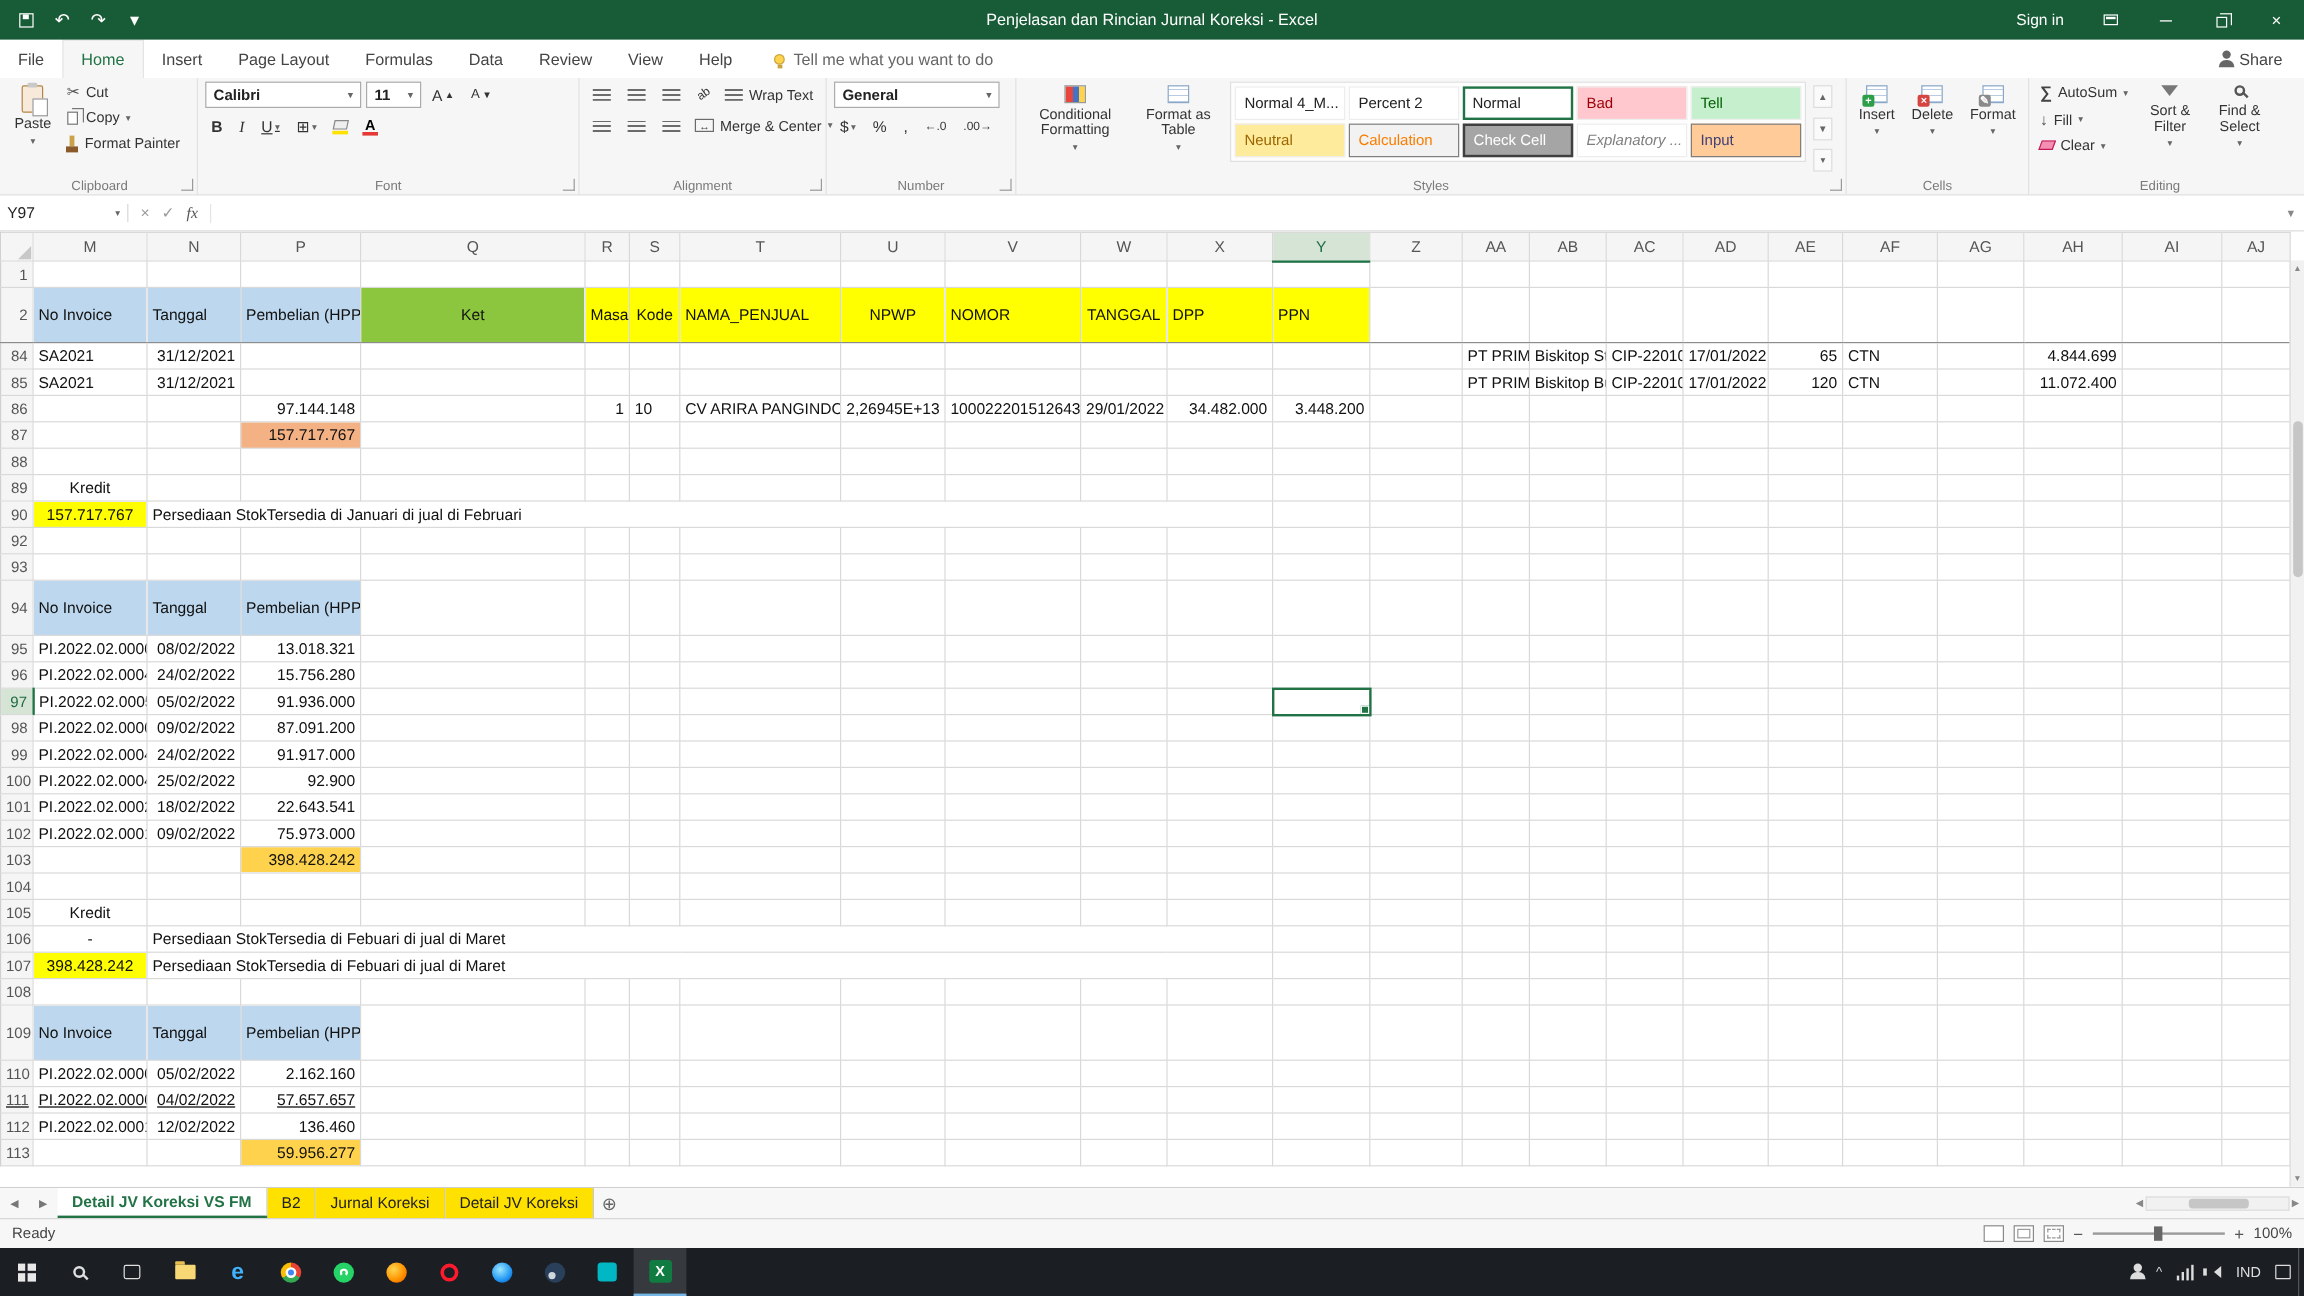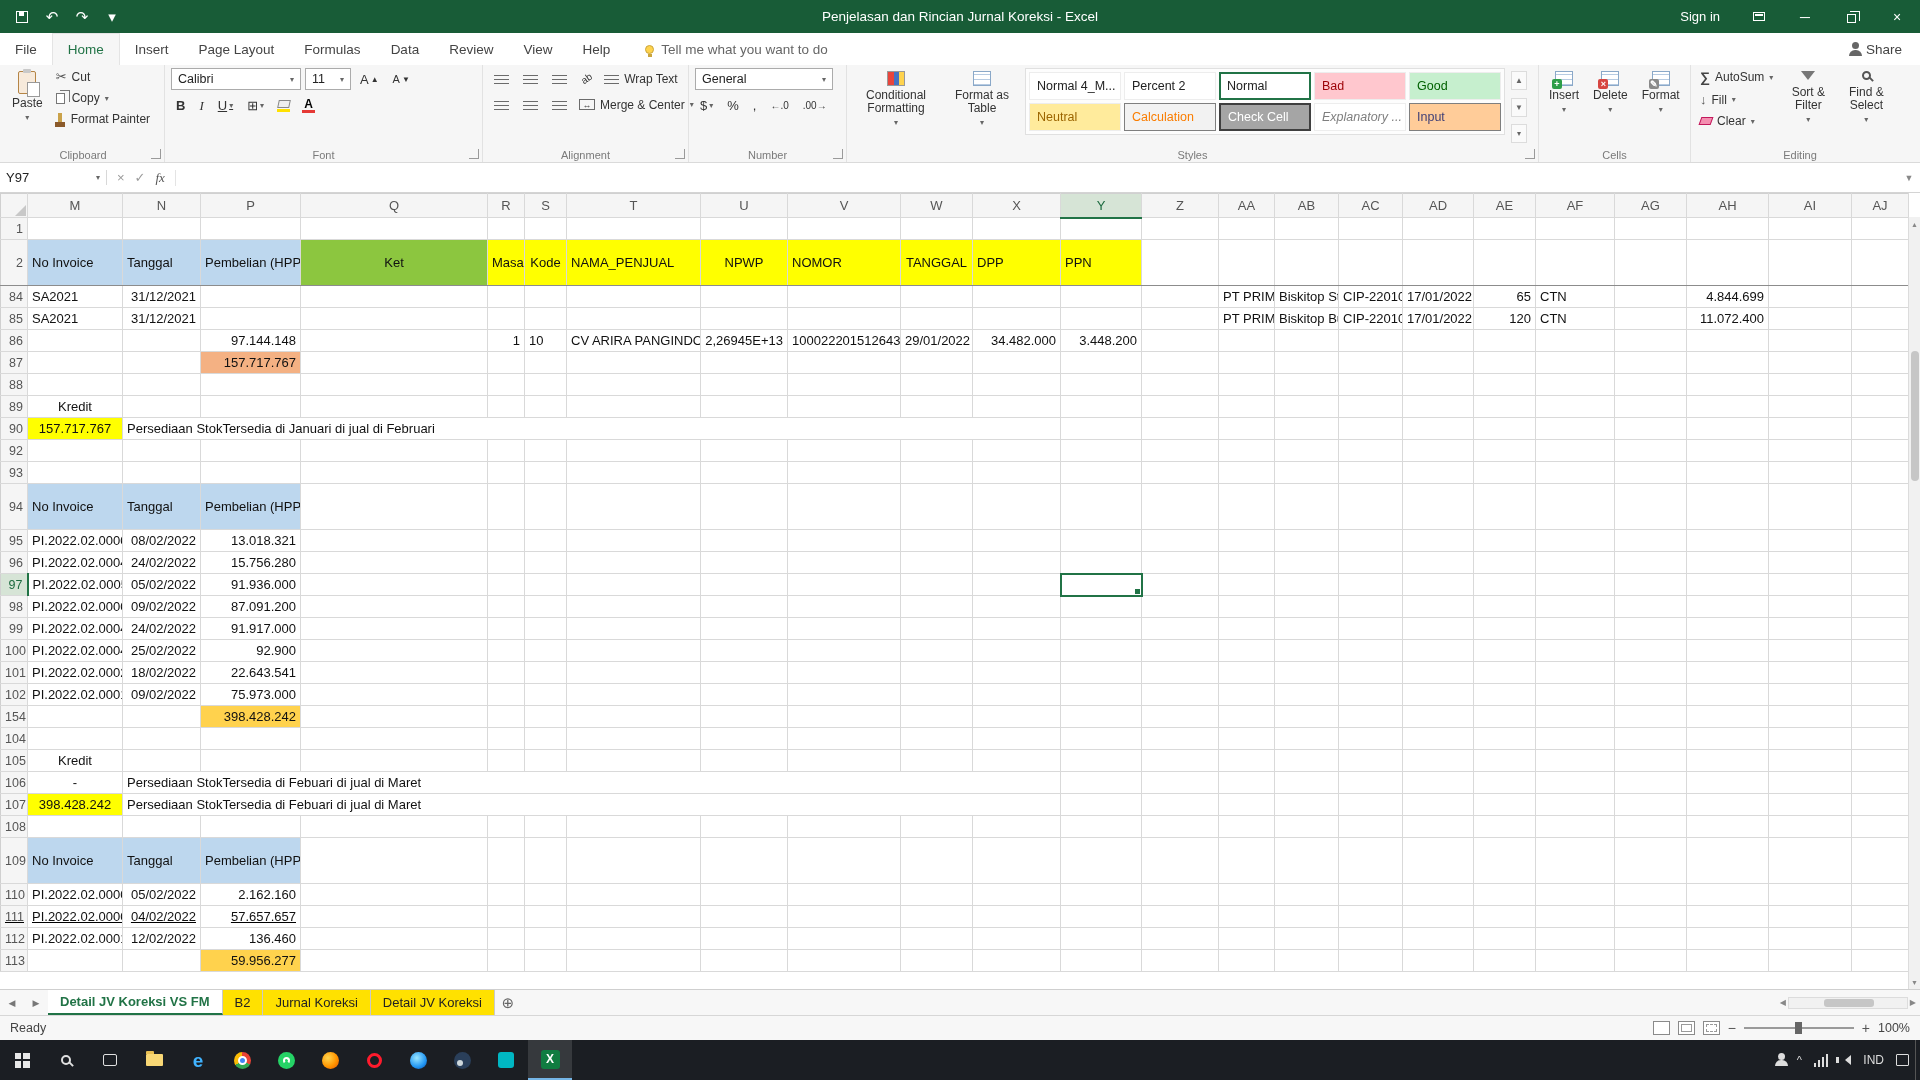--- a/index.html
+++ b/index.html
@@ -37,21 +37,21 @@
   .rg { position:relative; border-right:1px solid #e2e2e2; padding:3px 6px 16px 6px; display:flex; gap:6px; }
   .rg-label { position:absolute; bottom:1px; left:0; right:0; text-align:center; font-size:11px; color:#7a7a7a; }
   .dlg { position:absolute; right:3px; bottom:3px; width:10px; height:10px; border-right:1px solid #9a9a9a; border-bottom:1px solid #9a9a9a; }
   .vstack { display:flex; flex-direction:column; justify-content:flex-start; gap:5px; }
   .sbtn { display:flex; align-items:center; gap:5px; font-size:12px; color:#333; padding:1px 3px; white-space:nowrap; }
   .lbtn { display:flex; flex-direction:column; align-items:center; font-size:12px; color:#333; text-align:center; line-height:13px; padding:3px 4px 0 4px; }
   .lbtn .dd { margin-top:1px; }
   .dd { font-size:8px; color:#666; }
   .mini { font-size:13px; color:#555; }
   .sigma { font-size:14px; color:#444; font-weight:bold; }
-  .select { border:1px solid #ababab; background:#fff; height:22px; display:flex; align-items:center; padding:0 6px; font-size:12.5px; color:#222; gap:6px; }
+  .select { border:1px solid #ababab; background:#fff; height:22px; display:flex; align-items:center; padding:0 6px; font-size:12.5px; color:#222; gap:6px;font-weight:bold; }
   .select .dd { margin-left:auto; }
   .fontrow { display:flex; gap:4px; align-items:center; }
   .fmtbtn { font-size:13px; padding:0 5px; color:#333; display:flex; align-items:center; gap:2px; height:21px; }
   .colbtn { display:flex; flex-direction:column; align-items:center; justify-content:center; height:21px; padding:0 4px; }
   .cbar { width:13px; height:3px; margin-top:1px; }
   .ic-paste { width:18px; height:23px; border:1px solid #b58546; background:#f7eadb; position:relative; border-radius:2px; margin-bottom:3px; }
   .ic-paste:before { content:''; position:absolute; top:-3px; left:4px; width:8px; height:4px; background:#c9c9c9; border-radius:1px; }
   .ic-paste:after { content:''; position:absolute; right:-5px; bottom:-4px; width:11px; height:13px; background:#fff; border:1px solid #999; }
   .ic-copy { width:9px; height:11px; border:1px solid #777; background:#fff; position:relative; margin-right:2px; }
   .ic-copy:after { content:''; position:absolute; top:-4px; left:3px; width:9px; height:11px; border-top:1px solid #777; border-right:1px solid #777; }
@@ -349,21 +349,21 @@
     <div class="lbtn" style="width:74px">
       <span class="ic-grid"></span>
       <span>Format as Table</span>
       <span class="dd">▾</span>
     </div>
     <div class="gallery">
       <span class="chip">Normal 4_M...</span>
       <span class="chip">Percent 2</span>
       <span class="chip selected">Normal</span>
       <span class="chip bad">Bad</span>
-      <span class="chip good">Good</span>
+      <span class="chip good">Tell</span>
       <span class="chip neutral">Neutral</span>
       <span class="chip calc">Calculation</span>
       <span class="chip check">Check Cell</span>
       <span class="chip expl">Explanatory ...</span>
       <span class="chip input">Input</span>
     </div>
     <div class="grail">
       <div>▲</div>
       <div>▼</div>
       <div>▾</div>
@@ -1003,21 +1003,21 @@
           <td></td>
           <td></td>
           <td></td>
           <td></td>
           <td></td>
           <td></td>
           <td></td>
           <td></td>
         </tr>
         <tr style="height: 22px;">
-          <th class="rowh">154</th>
+          <th class="rowh">103</th>
           <td></td>
           <td></td>
           <td class="r b gold tb">398.428.242</td>
           <td></td>
           <td></td>
           <td></td>
           <td></td>
           <td></td>
           <td></td>
           <td></td>

